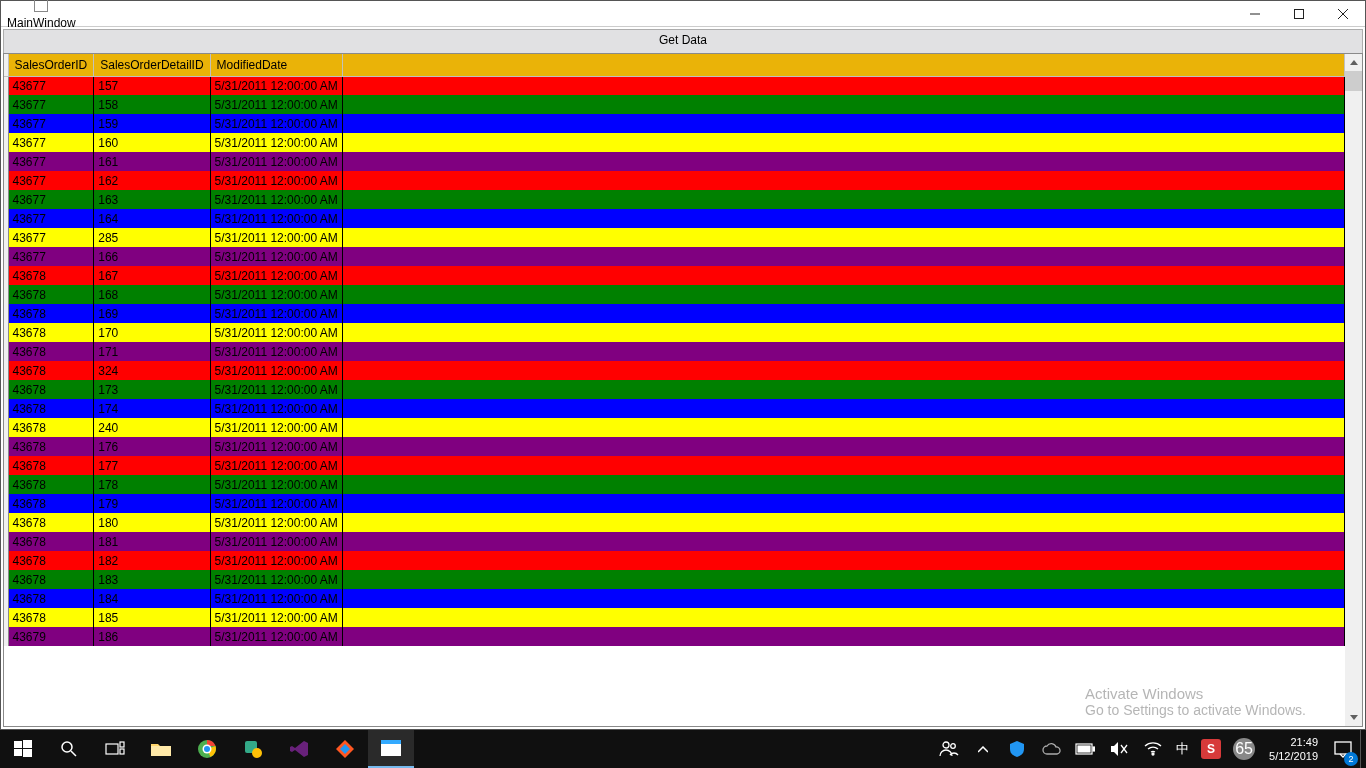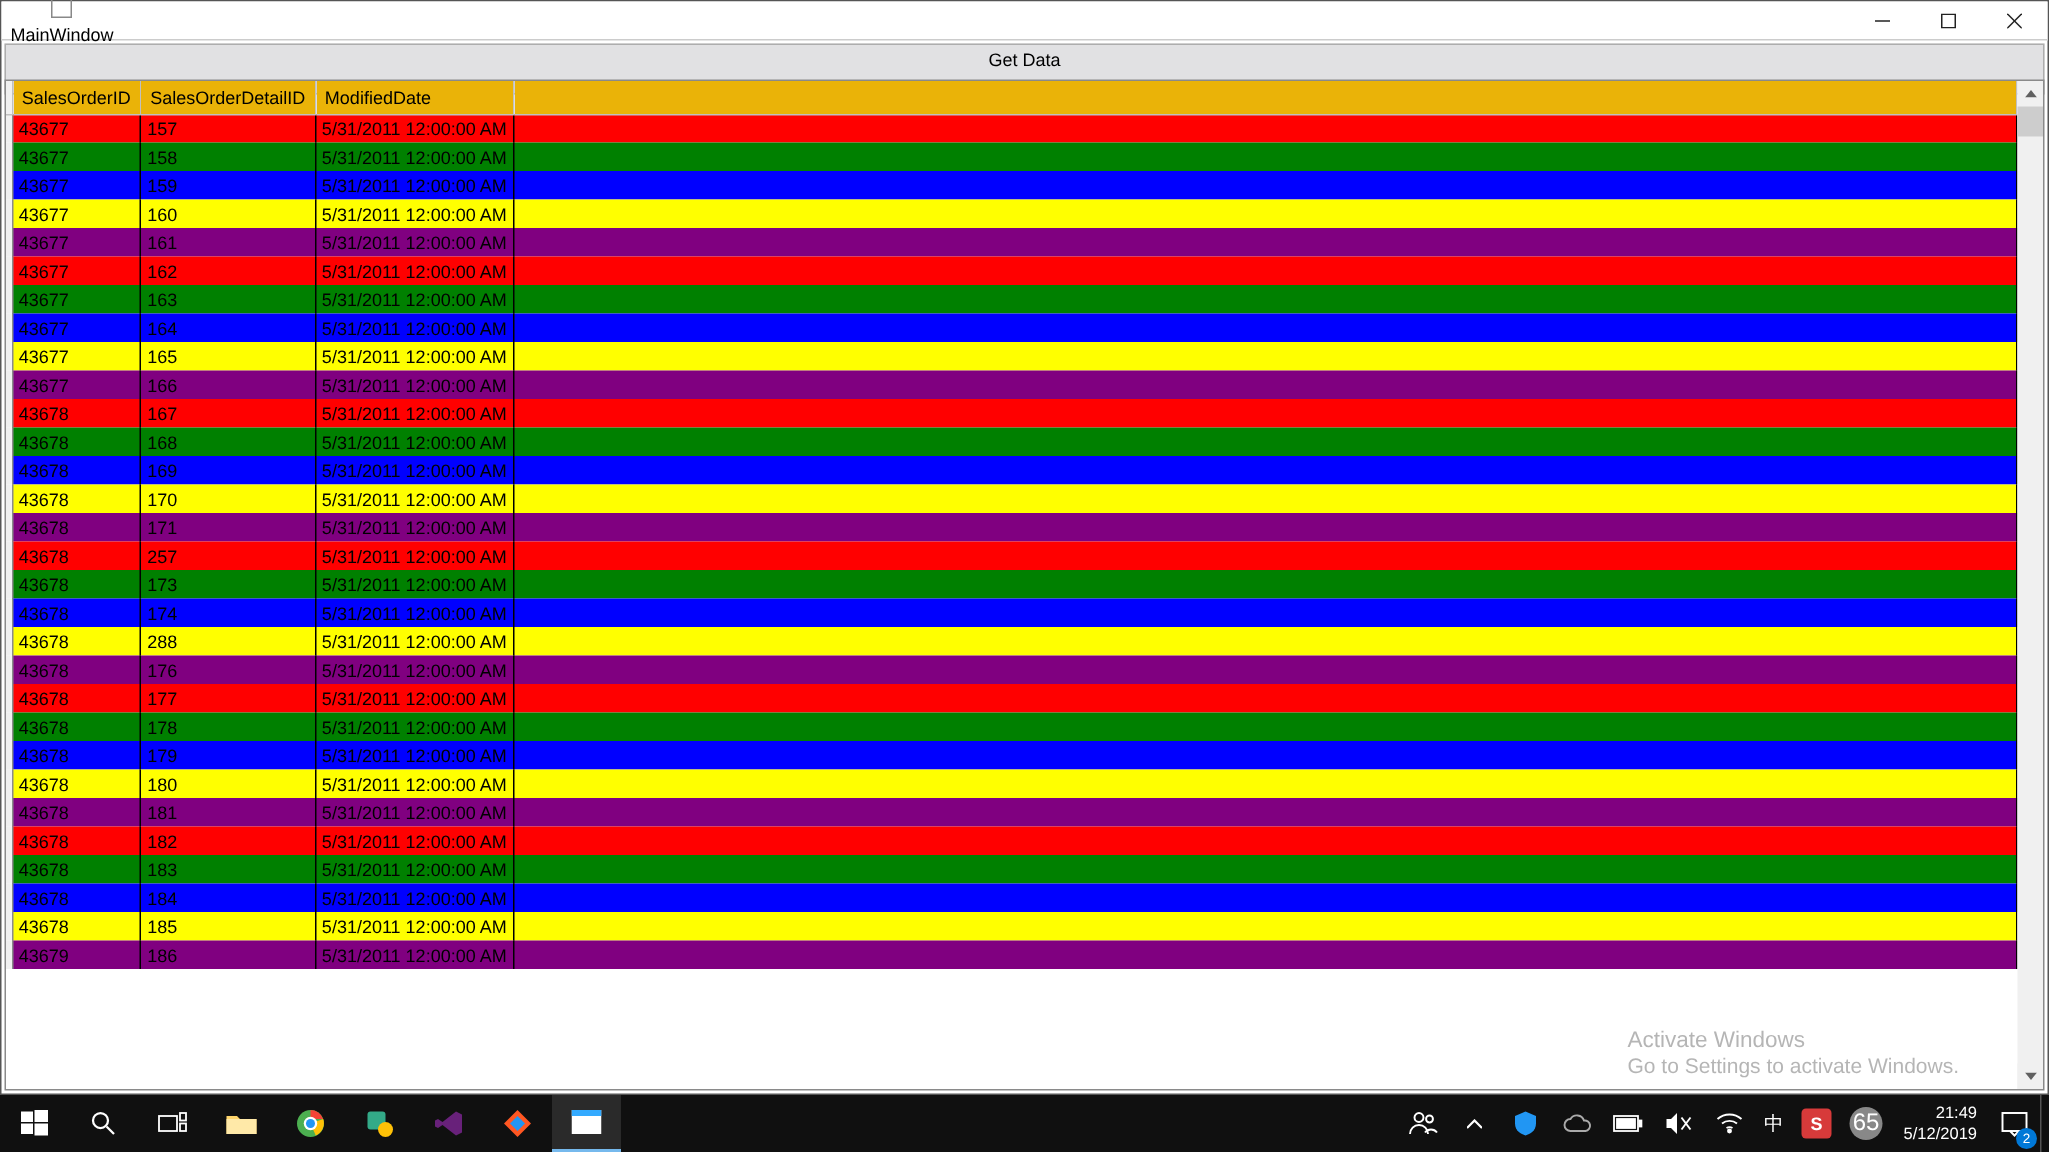--- a/index.html
+++ b/index.html
@@ -297,21 +297,21 @@
             <tr class="blue">
               <td class="selector"></td>
               <td class="col-soi">43677</td>
               <td class="col-sodi">164</td>
               <td class="col-md">5/31/2011 12:00:00 AM</td>
               <td></td>
             </tr>
             <tr class="yellow">
               <td class="selector"></td>
               <td class="col-soi">43677</td>
-              <td class="col-sodi">165</td>
+              <td class="col-sodi">285</td>
               <td class="col-md">5/31/2011 12:00:00 AM</td>
               <td></td>
             </tr>
             <tr class="purple">
               <td class="selector"></td>
               <td class="col-soi">43677</td>
               <td class="col-sodi">166</td>
               <td class="col-md">5/31/2011 12:00:00 AM</td>
               <td></td>
             </tr>
@@ -346,42 +346,42 @@
             <tr class="purple">
               <td class="selector"></td>
               <td class="col-soi">43678</td>
               <td class="col-sodi">171</td>
               <td class="col-md">5/31/2011 12:00:00 AM</td>
               <td></td>
             </tr>
             <tr class="red">
               <td class="selector"></td>
               <td class="col-soi">43678</td>
-              <td class="col-sodi">257</td>
+              <td class="col-sodi">324</td>
               <td class="col-md">5/31/2011 12:00:00 AM</td>
               <td></td>
             </tr>
             <tr class="green">
               <td class="selector"></td>
               <td class="col-soi">43678</td>
               <td class="col-sodi">173</td>
               <td class="col-md">5/31/2011 12:00:00 AM</td>
               <td></td>
             </tr>
             <tr class="blue">
               <td class="selector"></td>
               <td class="col-soi">43678</td>
               <td class="col-sodi">174</td>
               <td class="col-md">5/31/2011 12:00:00 AM</td>
               <td></td>
             </tr>
             <tr class="yellow">
               <td class="selector"></td>
               <td class="col-soi">43678</td>
-              <td class="col-sodi">288</td>
+              <td class="col-sodi">240</td>
               <td class="col-md">5/31/2011 12:00:00 AM</td>
               <td></td>
             </tr>
             <tr class="purple">
               <td class="selector"></td>
               <td class="col-soi">43678</td>
               <td class="col-sodi">176</td>
               <td class="col-md">5/31/2011 12:00:00 AM</td>
               <td></td>
             </tr>

